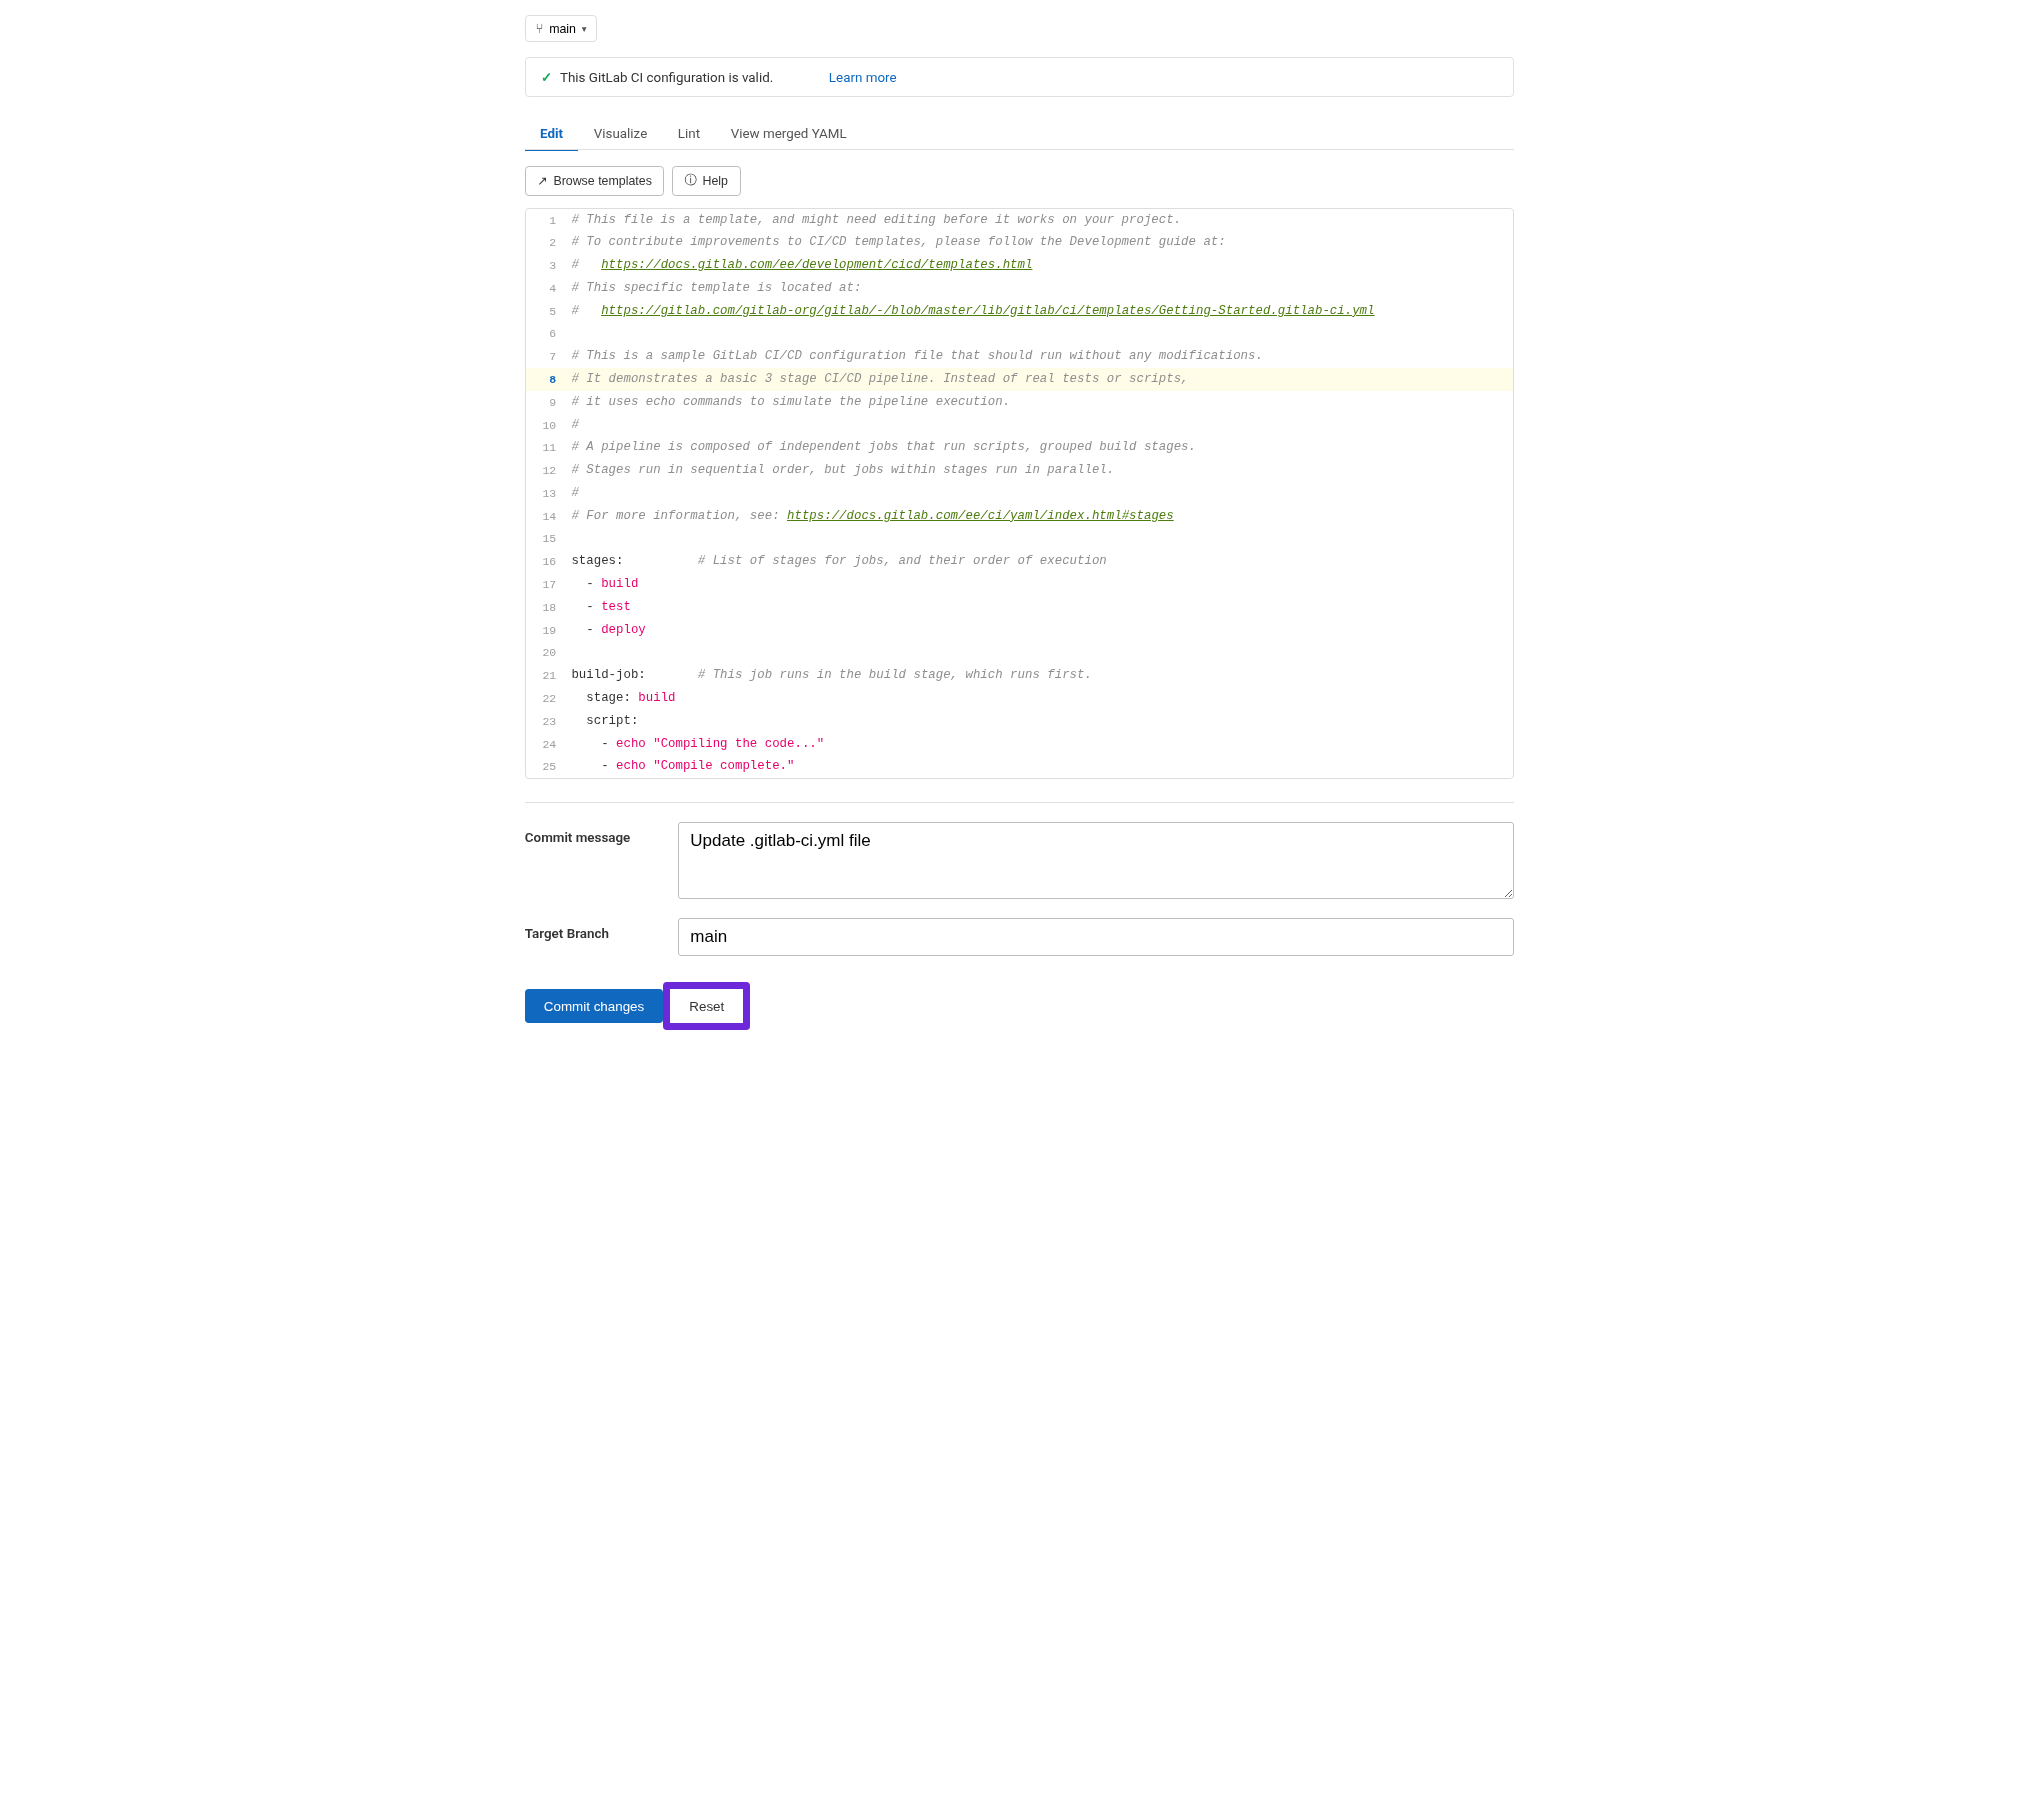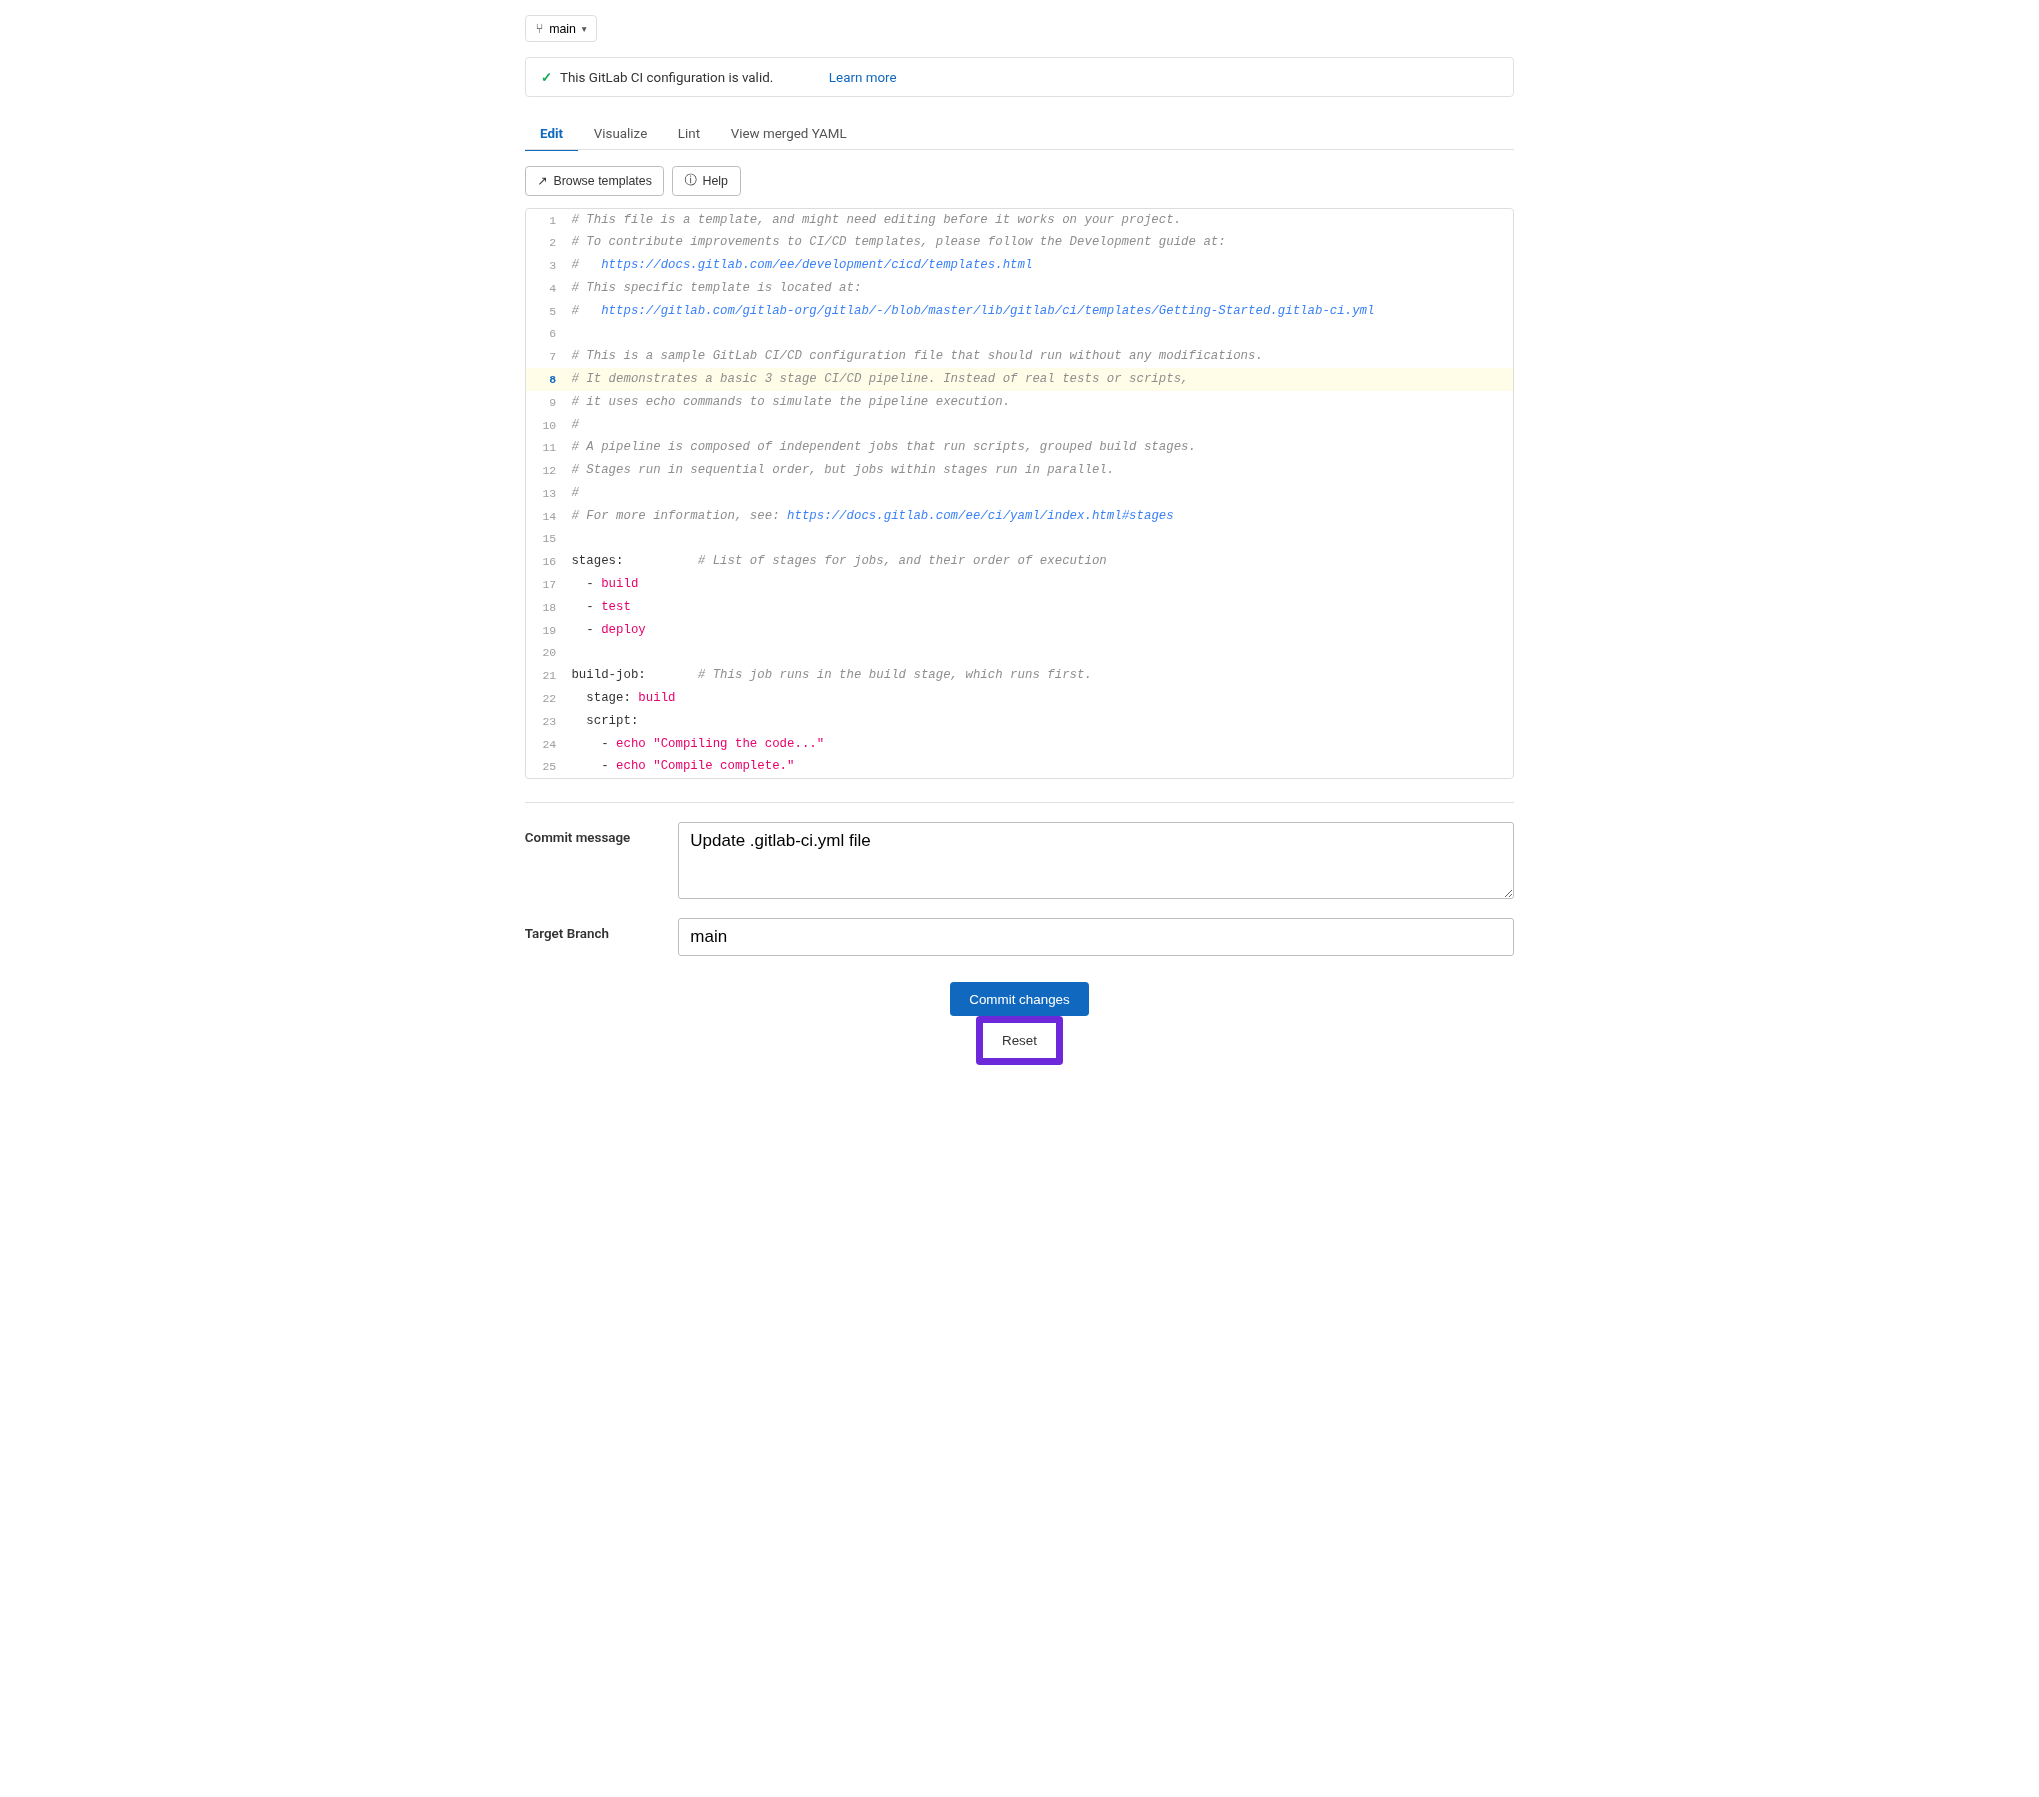--- a/index.html
+++ b/index.html
@@ -127,21 +127,21 @@
       font-weight: bold;
     }
     .line-content {
       padding: 1.9px 7.6px;
       white-space: pre;
       line-height: 19px;
       flex: 1;
     }
     
     .c-comment { color: #8e8e8e; font-style: italic; }
-    .c-link { color: #3b82f6; font-style: italic; }
+    .c-link { color: #4d7c0f; font-style: italic; text-decoration: underline; }
     .c-key { color: #333; }
     .c-string { color: #e8006b; }
     .c-value { color: #e8006b; }
     
     .commit-form {
       border-top: 1px solid #e0e0e0;
       padding-top: 19px;
     }
     .form-row {
       display: flex;
@@ -167,21 +167,20 @@
     }
     textarea.form-control {
       resize: vertical;
       min-height: 57px;
     }
     .commit-actions {
       display: flex;
       justify-content: flex-start;
       align-items: center;
       padding-top: 7.6px;
-      flex-direction: column;
     }
     .btn-commit {
       background: #1068bf;
       color: #fff;
       border: none;
       border-radius: 3.8px;
       padding: 9.6px 19px;
       font-size: 13.4px;
       cursor: pointer;
       font-weight: 500;

